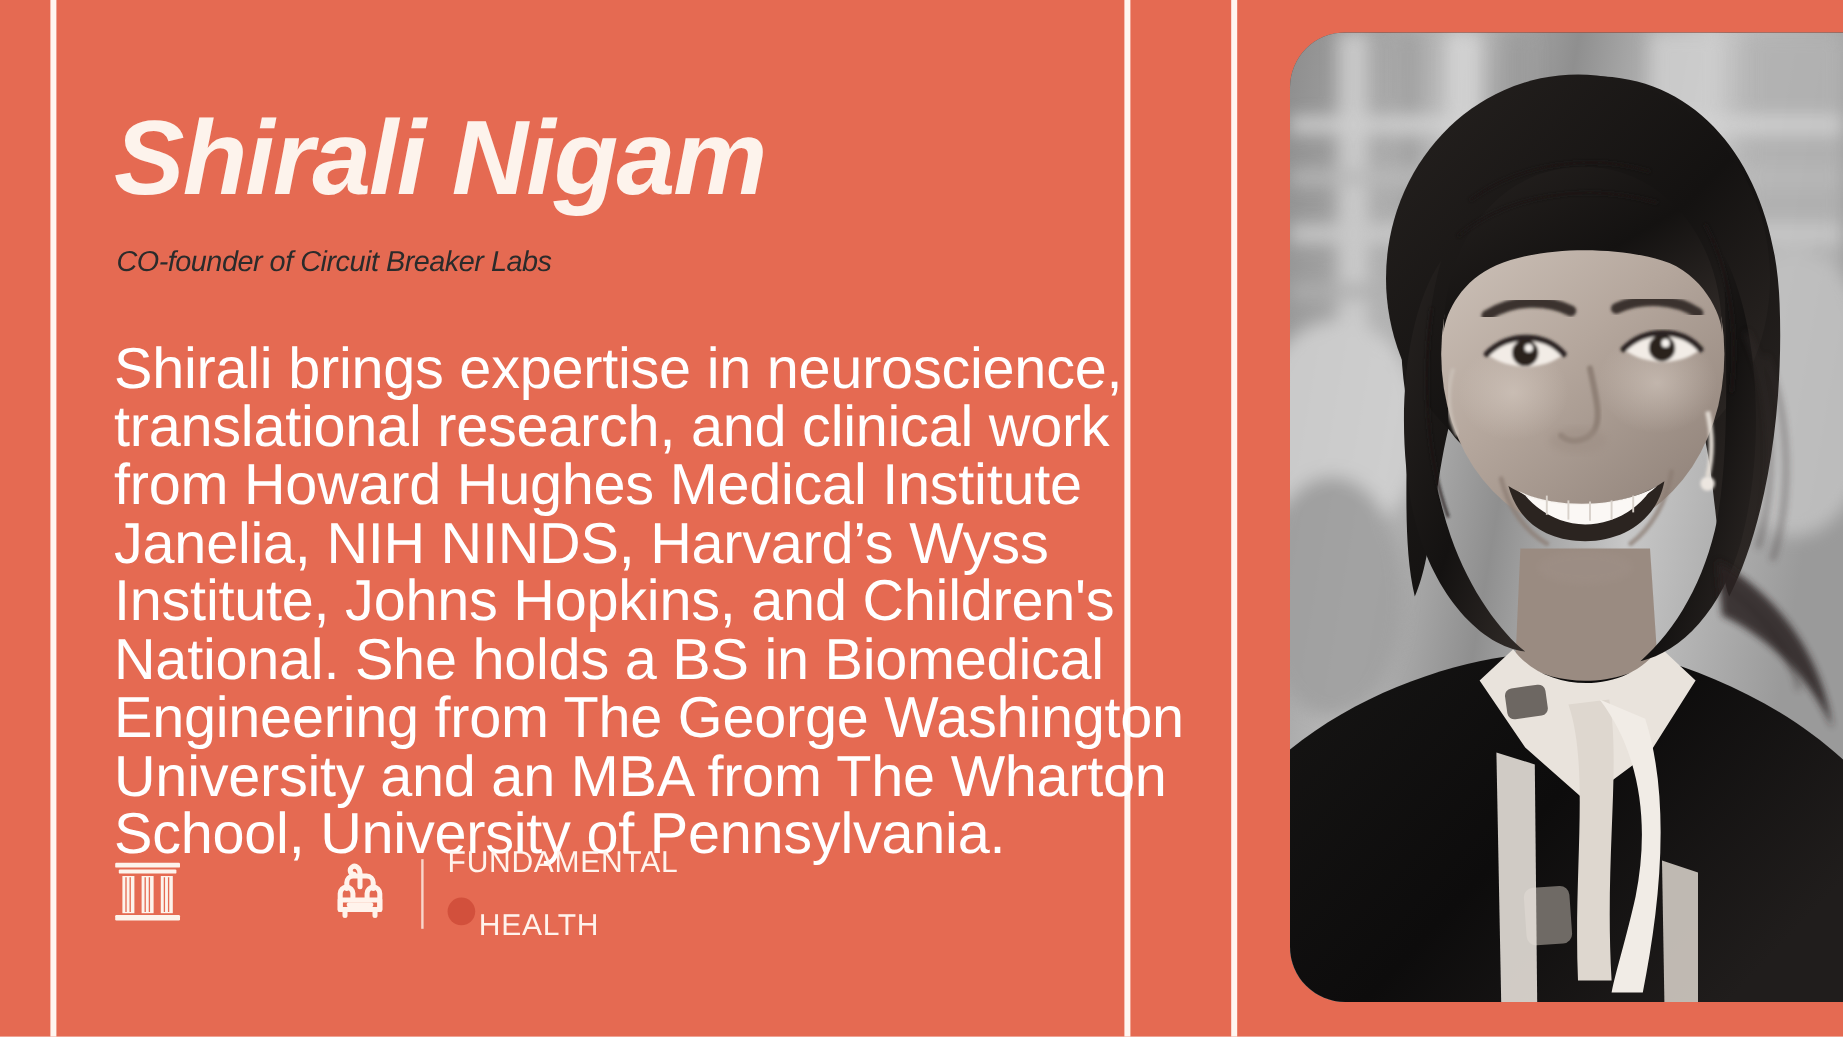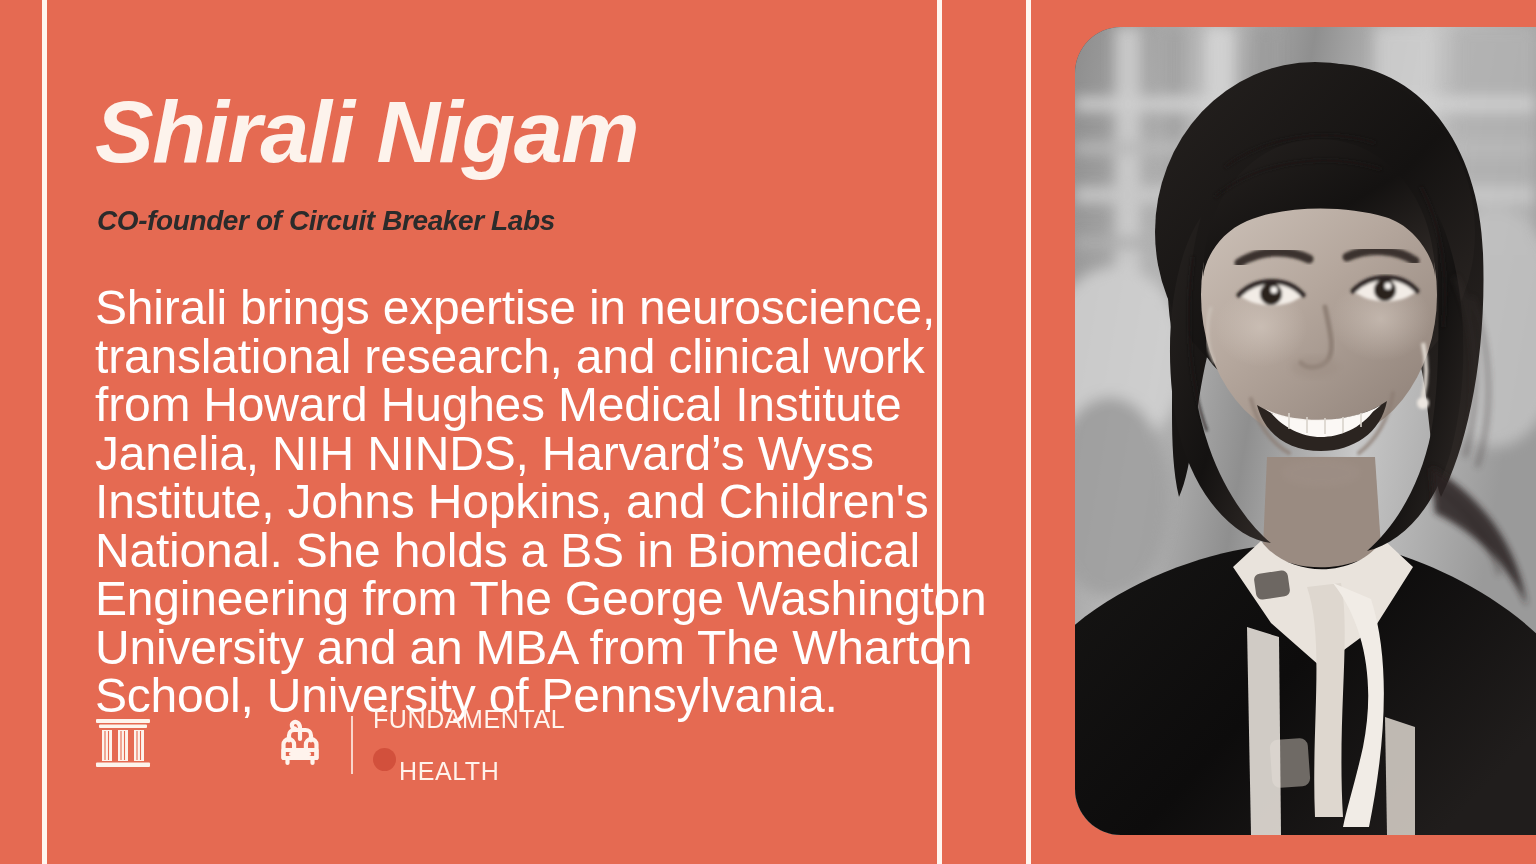--- a/index.html
+++ b/index.html
@@ -59,23 +59,23 @@
     font-style: italic;
     letter-spacing: -1.5px;
     color: #FDF3EC;
     white-space: nowrap;
   }
 
   .role-subtitle {
     position: absolute;
     top: 206px;
     left: 2px;
-    font-size: 28px;
+    font-size: 24px;
     line-height: 1.1;
-    font-weight: 700;
+    font-weight: 400;
     font-style: italic;
     letter-spacing: -0.4px;
     color: #2B2B2B;
     white-space: nowrap;
   }
 
   .bio {
     position: absolute;
     top: 284px;
     left: 0;

